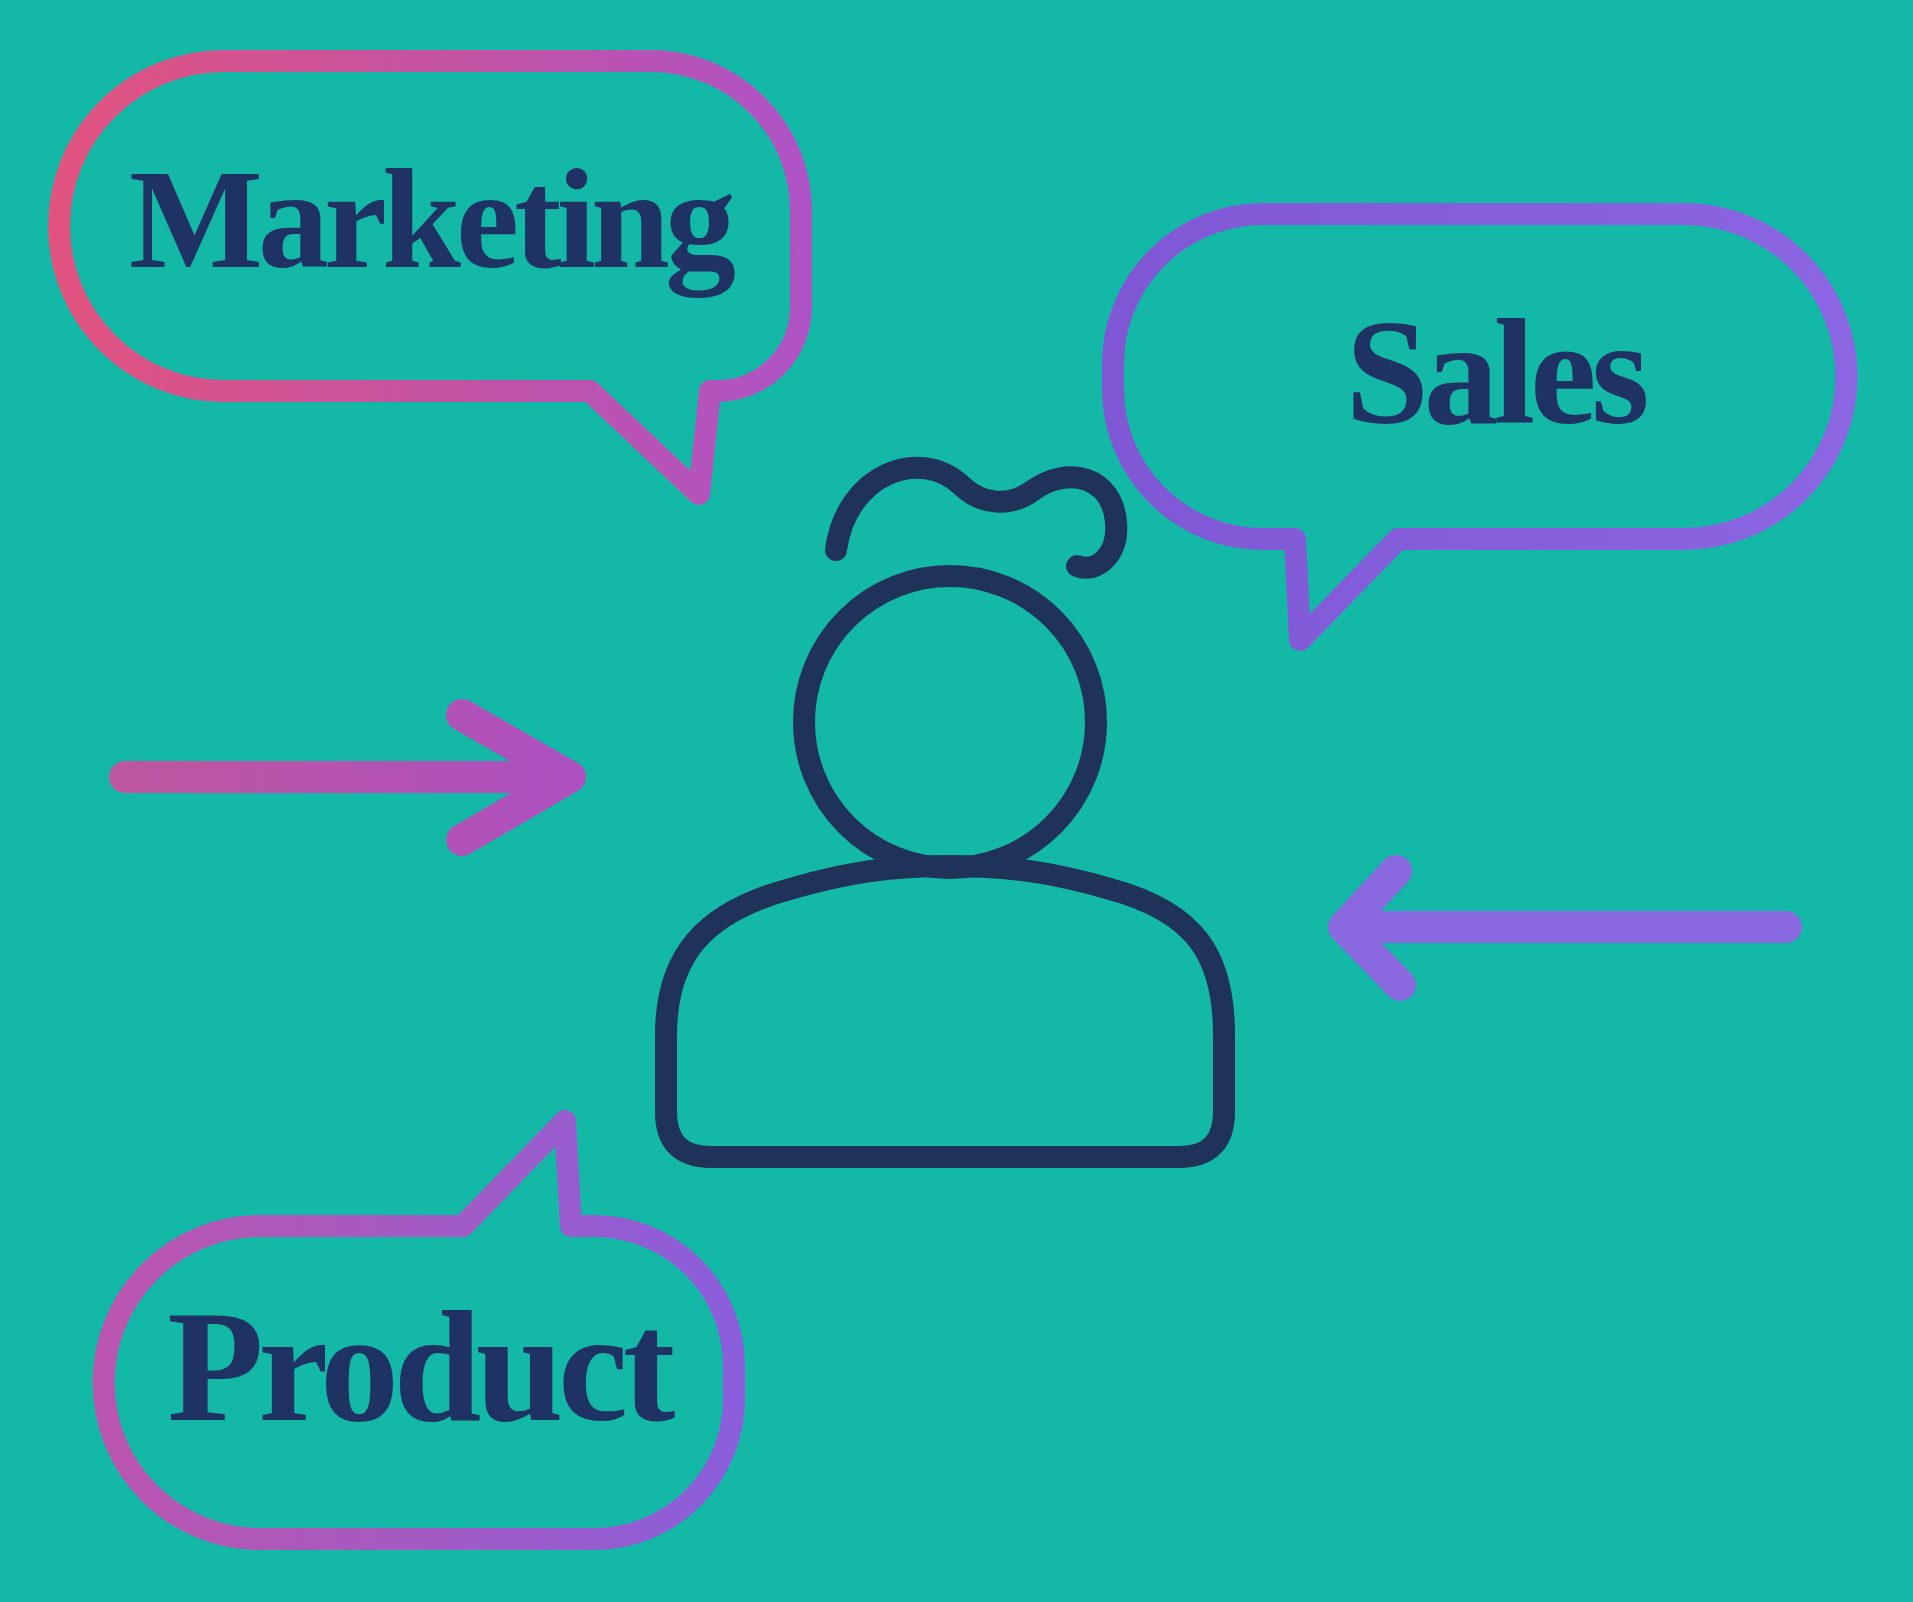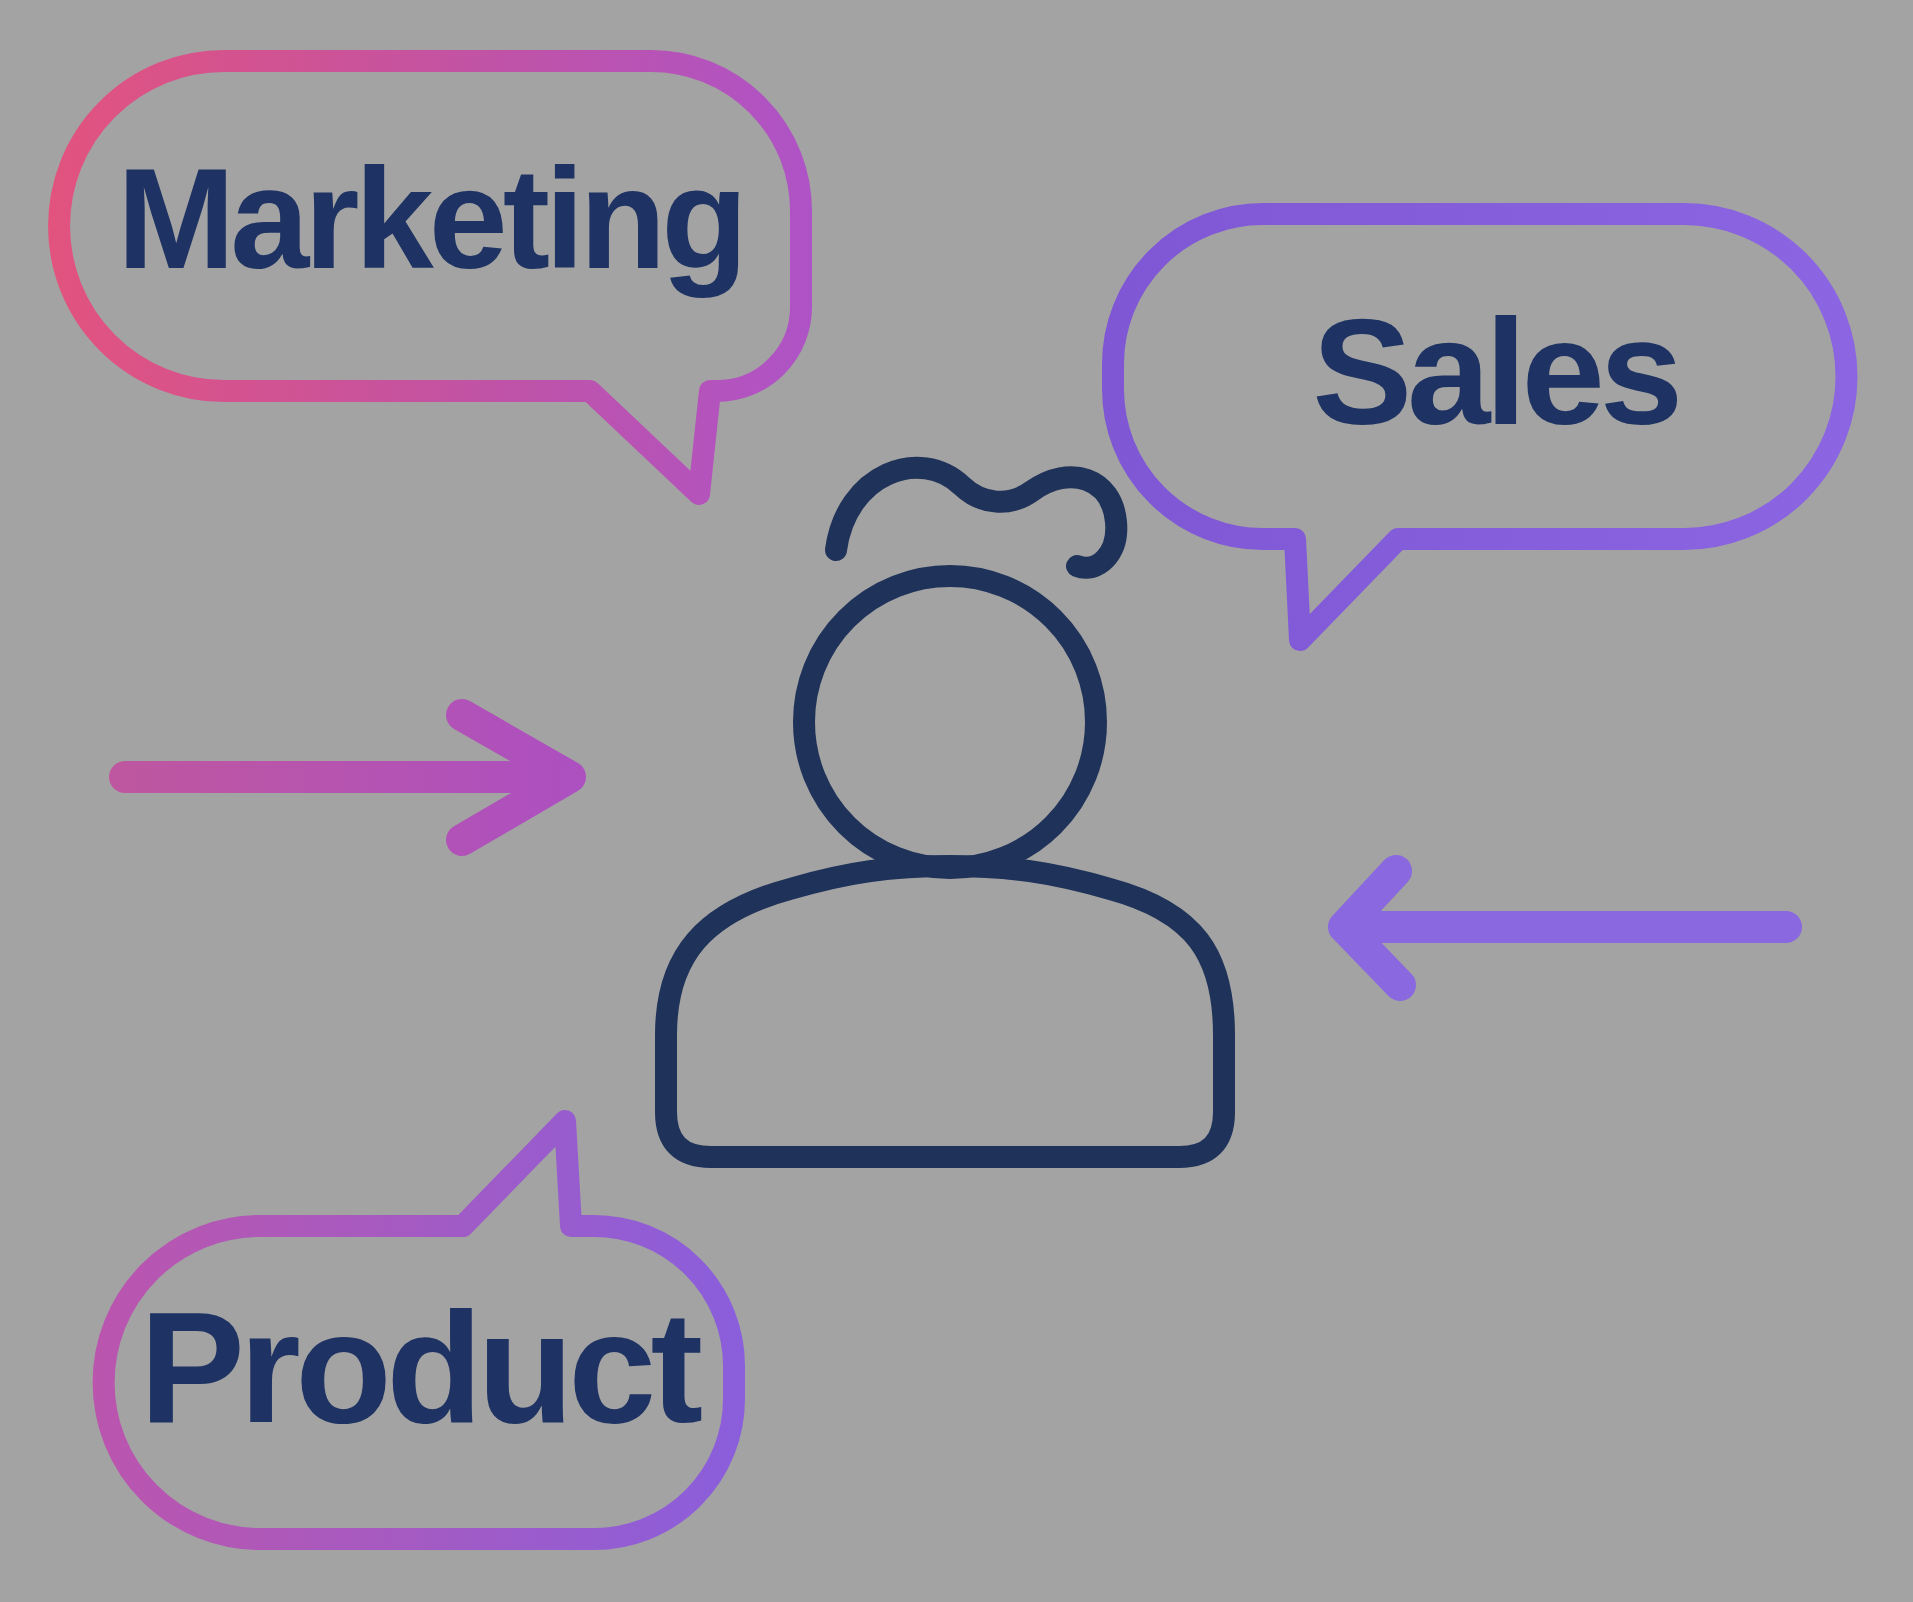--- a/index.html
+++ b/index.html
@@ -1,21 +1,21 @@
 <!DOCTYPE html>
 <html><head>
 <meta charset="utf-8">
 <style>
   html,body{margin:0;padding:0;background:#ffffff;}
   #canvas{
     position:relative;
     width:1913px;height:1602px;
     overflow:hidden;
-    background:#a3a3a3;
-    font-family:Liberation Sans, sans-serif;
+    background:#14b8a6;
+    font-family:Liberation Serif, serif;
   }
   #diagram-svg{position:absolute;left:0;top:0;width:1913px;height:1602px;}
   .bubble-label{
     position:absolute;
     text-align:center;
     font-weight:bold;
     color:#1e3363;
     letter-spacing:-0.035em;
     line-height:1;
     white-space:nowrap;

